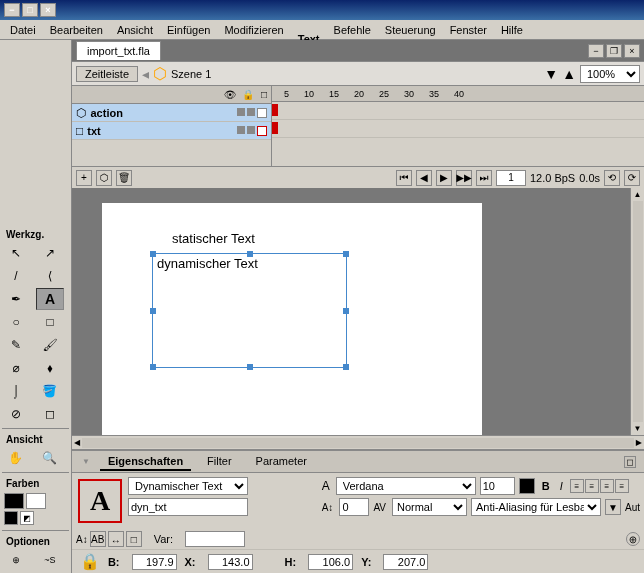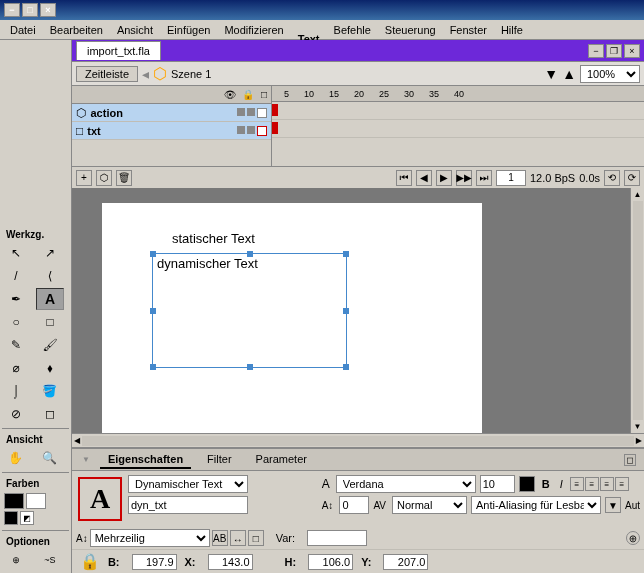--- a/index.html
+++ b/index.html
@@ -482,21 +482,21 @@
     <div class="toolbox-divider"></div>
     <div class="toolbox-label">Optionen</div>
     <div class="tool-grid">
       <div class="tool-btn" style="font-size:9px;">⊕</div>
       <div class="tool-btn" style="font-size:9px;">~S</div>
     </div>
   </div>
 
   <div class="content-area">
 
-    <div style="background:#6d28d9; border-bottom: 1px solid #888; height:22px; display:flex; align-items:center; justify-content:space-between; padding: 0 4px; text-align: right;">
+    <div style="background:#737373; border-bottom: 1px solid #888; height:22px; display:flex; align-items:center; justify-content:space-between; padding: 0 4px; text-align: right;">
       <div style="display:flex; gap:2px;">
         <div class="tab active">import_txt.fla</div>
       </div>
       <div style="display:flex; gap:2px; align-items:center;">
         <div class="title-btn">−</div>
         <div class="title-btn">❐</div>
         <div class="title-btn">×</div>
       </div>
     </div>
 
@@ -689,24 +689,20 @@
               </select>
               <div class="props-icon-btn">▼</div>
               <span style="font-size:10px;">Aut</span>
             </div>
           </div>
         </div>
 
         <div class="props-bottom">
           <div style="display:flex;align-items:center;gap:2px;margin-right:4px;">
             <span style="font-size:10px;">A↕</span>
-            <select class="multiline-select">
-              <option>Mehrzeilig</option>
-              <option>Einzeilig</option>
-            </select>
             <div class="props-icon-btn">AB</div>
             <div class="props-icon-btn">↔</div>
             <div class="props-icon-btn">□</div>
           </div>
           <div class="dim-field">
             <span class="var-label">Var:</span>
             <input class="var-input" type="text" value="" style="">
           </div>
           <div class="circle-icon" style="margin-left:auto;">⊕</div>
         </div>

